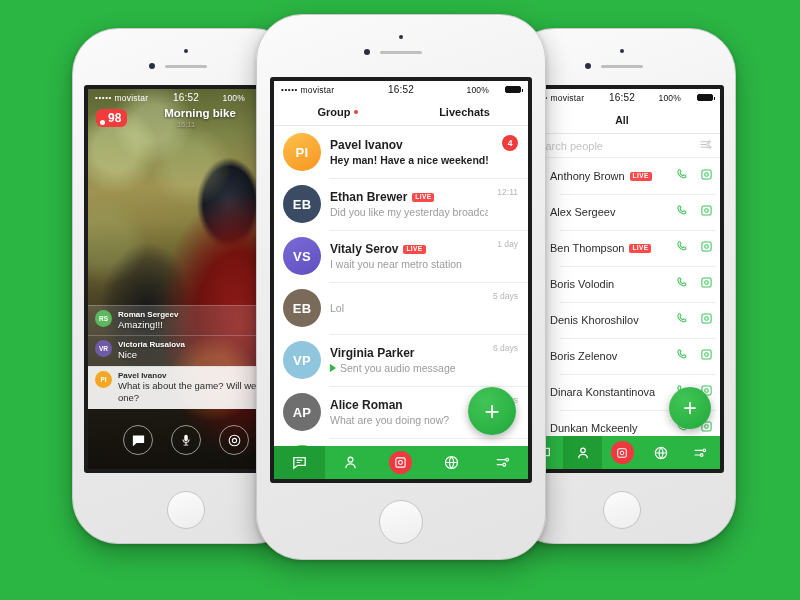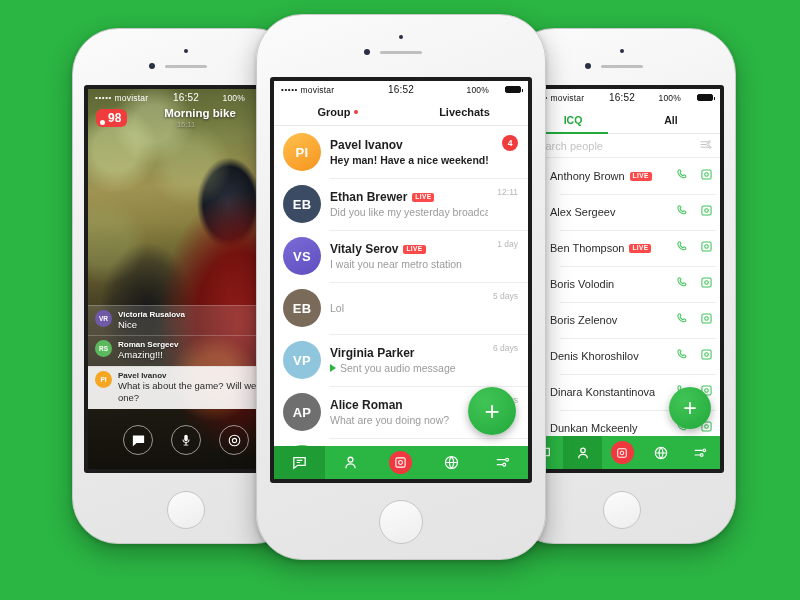--- a/index.html
+++ b/index.html
@@ -297,31 +297,31 @@
           <div class="bc-sub">16:11</div>
         </div>
 
         <div class="viewers">
           <span class="dot"></span>
           <span>98</span>
         </div>
 
         <div class="bc-chat">
           <div class="bc-msg">
+            <span class="bc-av" style="background:#5cb85c">RS</span>
+            <span class="bc-txt">
+              <span class="bc-name" style="display:block">Roman Sergeev</span>
+              <span class="bc-body" style="display:block">Amazing!!!</span>
+            </span>
+          </div>
+          <div class="bc-msg">
             <span class="bc-av" style="background:#6f5aa8">VR</span>
             <span class="bc-txt">
               <span class="bc-name" style="display:block">Victoria Rusalova</span>
               <span class="bc-body" style="display:block">Nice</span>
-            </span>
-          </div>
-          <div class="bc-msg">
-            <span class="bc-av" style="background:#5cb85c">RS</span>
-            <span class="bc-txt">
-              <span class="bc-name" style="display:block">Roman Sergeev</span>
-              <span class="bc-body" style="display:block">Amazing!!!</span>
             </span>
           </div>
           <div class="bc-msg solid">
             <span class="bc-av" style="background:#f5a623">PI</span>
             <span class="bc-txt">
               <span class="bc-name" style="display:block">Pavel Ivanov</span>
               <span class="bc-body" style="display:block">What is about the game? Will we win one?</span>
             </span>
           </div>
         </div>
@@ -361,23 +361,20 @@
             <span>movistar</span>
           </span>
           <span class="time">16:52</span>
           <span class="right">
             <span>100%</span>
             <span class="batt"></span>
           </span>
         </div>
 
         <div class="tabs-top">
-          <div class="tab active">
-            <span>ICQ</span>
-          </div>
           <div class="tab">
             <span>All</span>
           </div>
         </div>
 
         <div class="searchrow">
           <span class="ph">Search people</span>
           <span>
             <svg width="13" height="13" viewBox="0 0 24 24" fill="none" stroke="#b9b9b9" stroke-width="1.6">
               <path d="M3 7h14M3 12h10M3 17h16"></path>
@@ -445,38 +442,38 @@
                 <span><svg width="13" height="13" viewBox="0 0 24 24" fill="none" stroke="#3ec45a" stroke-width="1.9" stroke-linecap="round">
                     <path d="M7 3.5c1 .4 1.6 1.3 1.9 2.4.2.9-.2 1.6-.9 2.2-.5.5-.6.9-.3 1.5.9 1.9 2.4 3.4 4.3 4.3.6.3 1 .2 1.5-.3.6-.7 1.3-1.1 2.2-.9 1.1.3 2 .9 2.4 1.9.3.8.1 1.5-.5 2.1-1.3 1.3-2.9 1.7-4.6 1.2-4-1.1-8.2-5.3-9.3-9.3C3.1 6.9 3.5 5.3 4.8 4c.6-.6 1.3-.8 2.2-.5z"></path>
                   </svg></span>
                 <span><svg width="13" height="13" viewBox="0 0 24 24" fill="none" stroke="#3ec45a" stroke-width="1.9">
                     <rect x="3.5" y="3.5" width="17" height="17" rx="3"></rect>
                     <circle cx="12" cy="12" r="3.3"></circle>
                   </svg></span>
               </div>
             </div>
             <div class="contactrow">
+              <div class="c-av" style="background: rgb(216, 162, 60);"></div>
+              <div class="c-name">
+                <span>Denis Khoroshilov</span>
+              </div>
+              <div class="c-acts">
+                <span><svg width="13" height="13" viewBox="0 0 24 24" fill="none" stroke="#3ec45a" stroke-width="1.9" stroke-linecap="round">
+                    <path d="M7 3.5c1 .4 1.6 1.3 1.9 2.4.2.9-.2 1.6-.9 2.2-.5.5-.6.9-.3 1.5.9 1.9 2.4 3.4 4.3 4.3.6.3 1 .2 1.5-.3.6-.7 1.3-1.1 2.2-.9 1.1.3 2 .9 2.4 1.9.3.8.1 1.5-.5 2.1-1.3 1.3-2.9 1.7-4.6 1.2-4-1.1-8.2-5.3-9.3-9.3C3.1 6.9 3.5 5.3 4.8 4c.6-.6 1.3-.8 2.2-.5z"></path>
+                  </svg></span>
+                <span><svg width="13" height="13" viewBox="0 0 24 24" fill="none" stroke="#3ec45a" stroke-width="1.9">
+                    <rect x="3.5" y="3.5" width="17" height="17" rx="3"></rect>
+                    <circle cx="12" cy="12" r="3.3"></circle>
+                  </svg></span>
+              </div>
+            </div>
+            <div class="contactrow">
               <div class="c-av" style="background: rgb(154, 92, 44);"></div>
               <div class="c-name">
                 <span>Boris Zelenov</span>
-              </div>
-              <div class="c-acts">
-                <span><svg width="13" height="13" viewBox="0 0 24 24" fill="none" stroke="#3ec45a" stroke-width="1.9" stroke-linecap="round">
-                    <path d="M7 3.5c1 .4 1.6 1.3 1.9 2.4.2.9-.2 1.6-.9 2.2-.5.5-.6.9-.3 1.5.9 1.9 2.4 3.4 4.3 4.3.6.3 1 .2 1.5-.3.6-.7 1.3-1.1 2.2-.9 1.1.3 2 .9 2.4 1.9.3.8.1 1.5-.5 2.1-1.3 1.3-2.9 1.7-4.6 1.2-4-1.1-8.2-5.3-9.3-9.3C3.1 6.9 3.5 5.3 4.8 4c.6-.6 1.3-.8 2.2-.5z"></path>
-                  </svg></span>
-                <span><svg width="13" height="13" viewBox="0 0 24 24" fill="none" stroke="#3ec45a" stroke-width="1.9">
-                    <rect x="3.5" y="3.5" width="17" height="17" rx="3"></rect>
-                    <circle cx="12" cy="12" r="3.3"></circle>
-                  </svg></span>
-              </div>
-            </div>
-            <div class="contactrow">
-              <div class="c-av" style="background: rgb(216, 162, 60);"></div>
-              <div class="c-name">
-                <span>Denis Khoroshilov</span>
               </div>
               <div class="c-acts">
                 <span><svg width="13" height="13" viewBox="0 0 24 24" fill="none" stroke="#3ec45a" stroke-width="1.9" stroke-linecap="round">
                     <path d="M7 3.5c1 .4 1.6 1.3 1.9 2.4.2.9-.2 1.6-.9 2.2-.5.5-.6.9-.3 1.5.9 1.9 2.4 3.4 4.3 4.3.6.3 1 .2 1.5-.3.6-.7 1.3-1.1 2.2-.9 1.1.3 2 .9 2.4 1.9.3.8.1 1.5-.5 2.1-1.3 1.3-2.9 1.7-4.6 1.2-4-1.1-8.2-5.3-9.3-9.3C3.1 6.9 3.5 5.3 4.8 4c.6-.6 1.3-.8 2.2-.5z"></path>
                   </svg></span>
                 <span><svg width="13" height="13" viewBox="0 0 24 24" fill="none" stroke="#3ec45a" stroke-width="1.9">
                     <rect x="3.5" y="3.5" width="17" height="17" rx="3"></rect>
                     <circle cx="12" cy="12" r="3.3"></circle>
                   </svg></span>
               </div>

